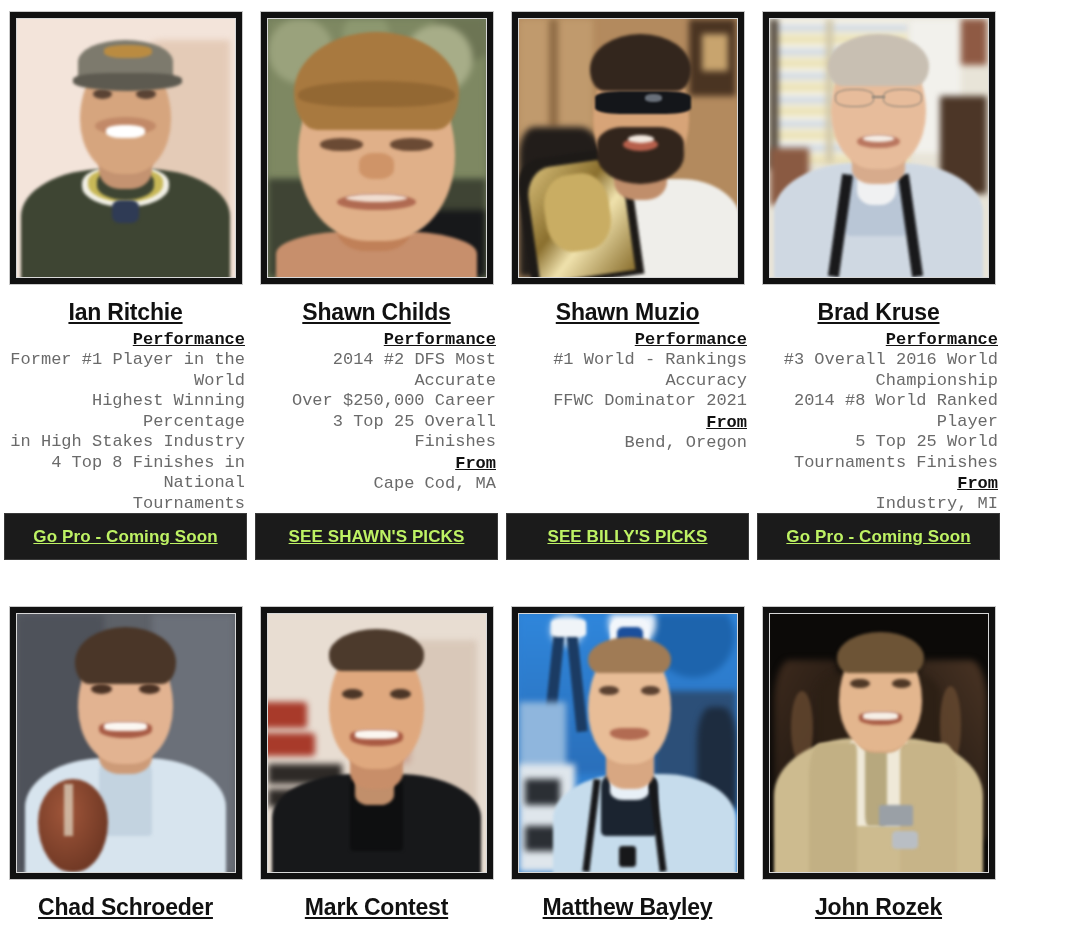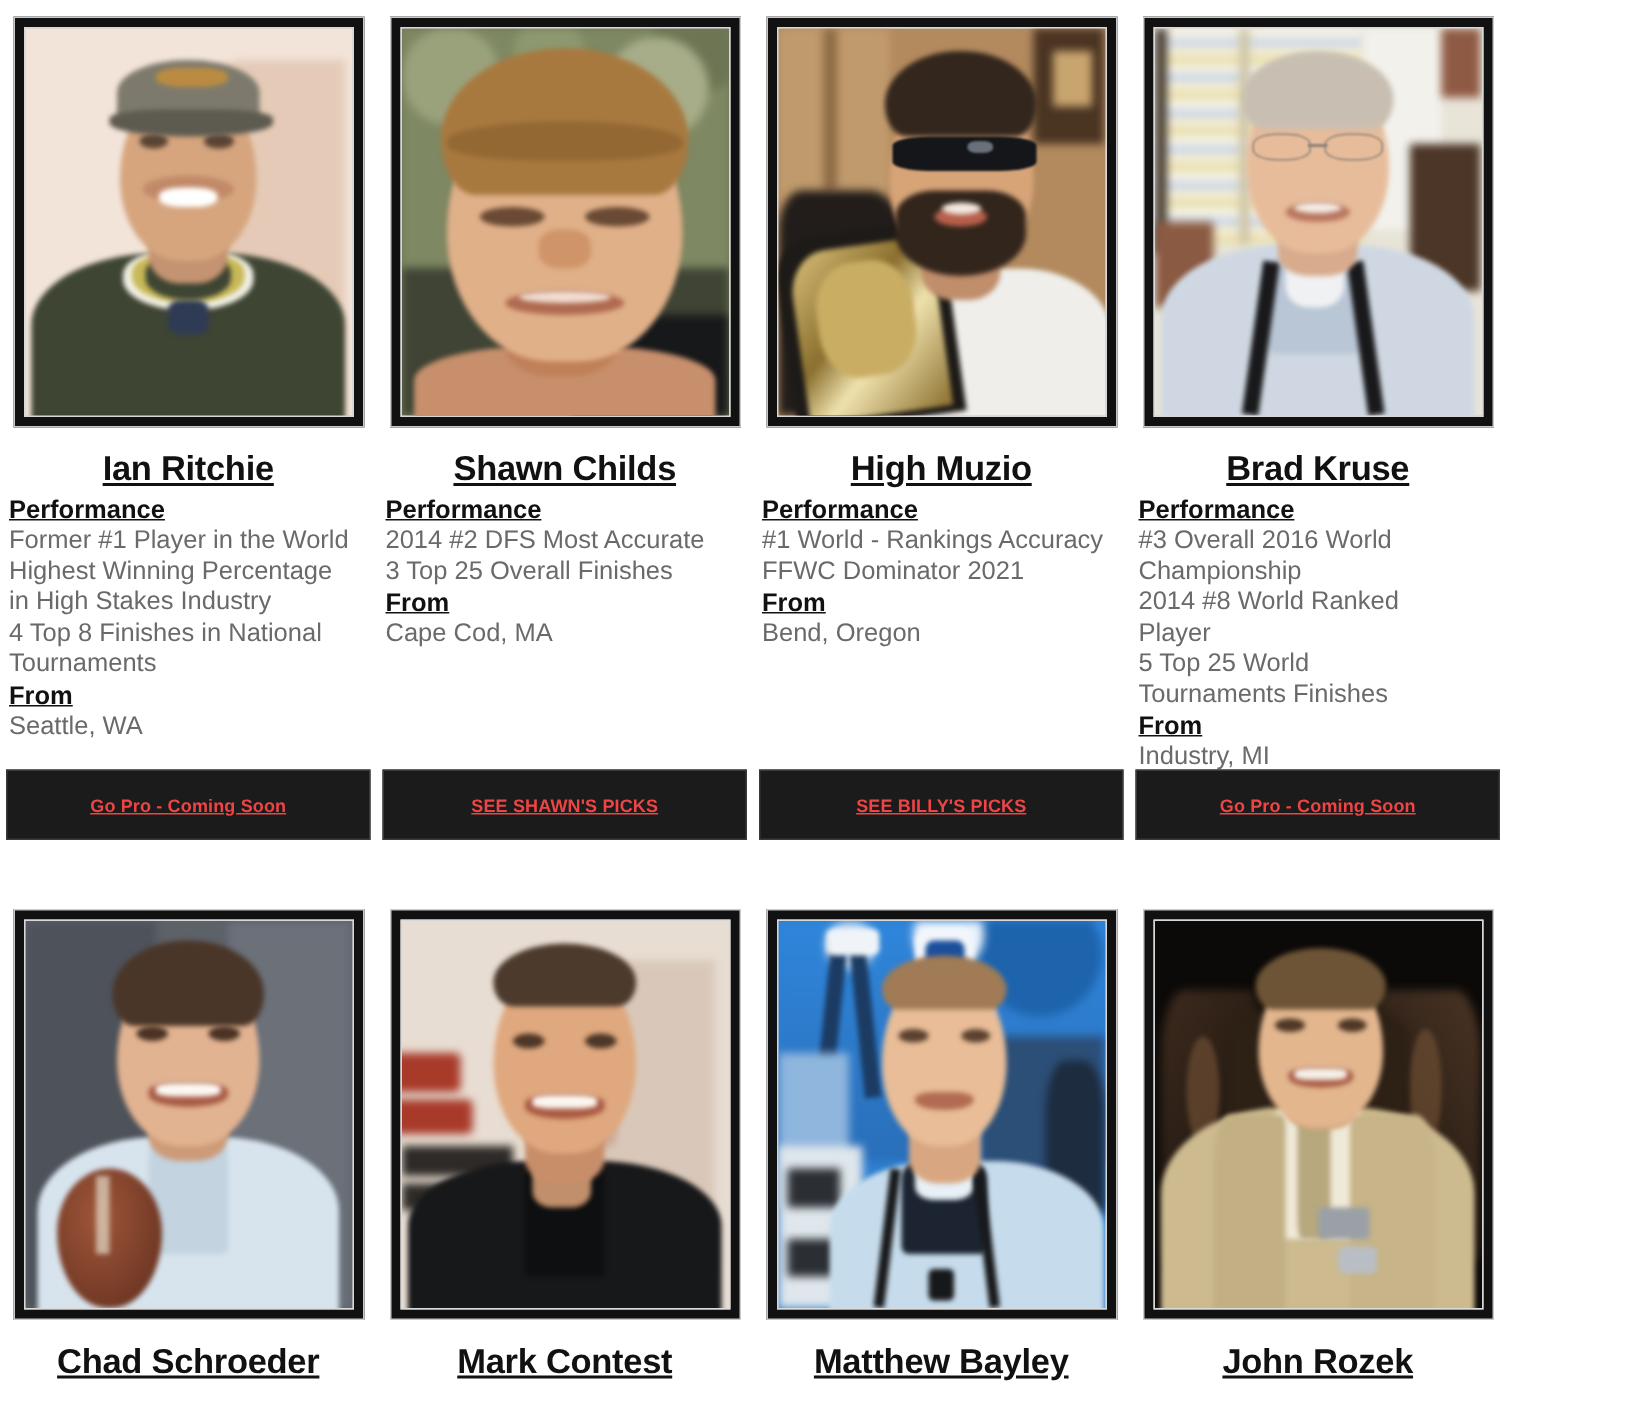--- a/index.html
+++ b/index.html
@@ -85,24 +85,25 @@
     font-weight: bold;
     color: #111111;
     text-decoration: underline;
     text-align: center;
     letter-spacing: -0.2px;
   }
   .bio {
     margin-top: 2px;
     width: 100%;
     padding: 0 6px;
-    text-align: left;
+    text-align: right;
     font-size: 17px;
     line-height: 20.5px;
     color: #6a6a6a;
+    font-family: Liberation Mono, monospace;
   }
   .bio-label {
     display: block;
     font-weight: bold;
     color: #111111;
     text-decoration: underline;
     font-size: 17px;
     line-height: 21px;
   }
   .bio-line { display: block; }
@@ -119,22 +120,22 @@
     height: 47px;
     background: #1b1b1b;
     border: 1px solid #3a3a3a;
     display: flex;
     align-items: center;
     justify-content: center;
     cursor: pointer;
     text-decoration: none;
   }
   .cta-label {
-    color: #ef4444;
-    font-size: 12px;
+    color: #bef264;
+    font-size: 17px;
     font-weight: bold;
     text-decoration: underline;
     letter-spacing: 0.1px;
     white-space: nowrap;
   }
 
   .card-top { position: relative; height: 595px; }
   .cta-slot { top: 513px; left: 0; }
 </style>
 </head>
@@ -224,20 +225,21 @@
             <div class="blur" style="left:36%;top:68%;width:28%;height:3%;background:#f0ddd0;border-radius:50%;"></div>
           </div>
         </div>
       </div>
 
       <div class="name">Shawn Childs</div>
 
       <div class="bio">
         <span class="bio-label">Performance</span>
         <span class="bio-line">2014 #2 DFS Most Accurate</span>
+        <span class="bio-line">Over $250,000 Career</span>
         <span class="bio-line">3 Top 25 Overall Finishes</span>
         <span class="bio-label">From</span>
         <span class="bio-line">Cape Cod, MA</span>
       </div>
 
       <div class="cta-slot">
         <a class="cta" href="#">
           <span class="cta-label">SEE SHAWN'S PICKS</span>
         </a>
       </div>
@@ -270,21 +272,21 @@
             <div class="soft" style="left:35%;top:28%;width:44%;height:9%;background:#14161a;border-radius:26%;"></div>
             <div class="soft" style="left:58%;top:29%;width:8%;height:3%;background:#7f8792;border-radius:40%;opacity:.8;"></div>
 
             <div class="blur" style="left:36%;top:42%;width:40%;height:22%;background:#32251c;border-radius:30% 30% 50% 50%;"></div>
             <div class="blur" style="left:48%;top:46%;width:16%;height:5%;background:#b7604c;border-radius:50%;"></div>
             <div class="blur" style="left:50%;top:45%;width:12%;height:3%;background:#f2e9e0;border-radius:50%;"></div>
           </div>
         </div>
       </div>
 
-      <div class="name">High Muzio</div>
+      <div class="name">Shawn Muzio</div>
 
       <div class="bio">
         <span class="bio-label">Performance</span>
         <span class="bio-line">#1 World - Rankings Accuracy</span>
         <span class="bio-line">FFWC Dominator 2021</span>
         <span class="bio-label">From</span>
         <span class="bio-line">Bend, Oregon</span>
       </div>
 
       <div class="cta-slot">

